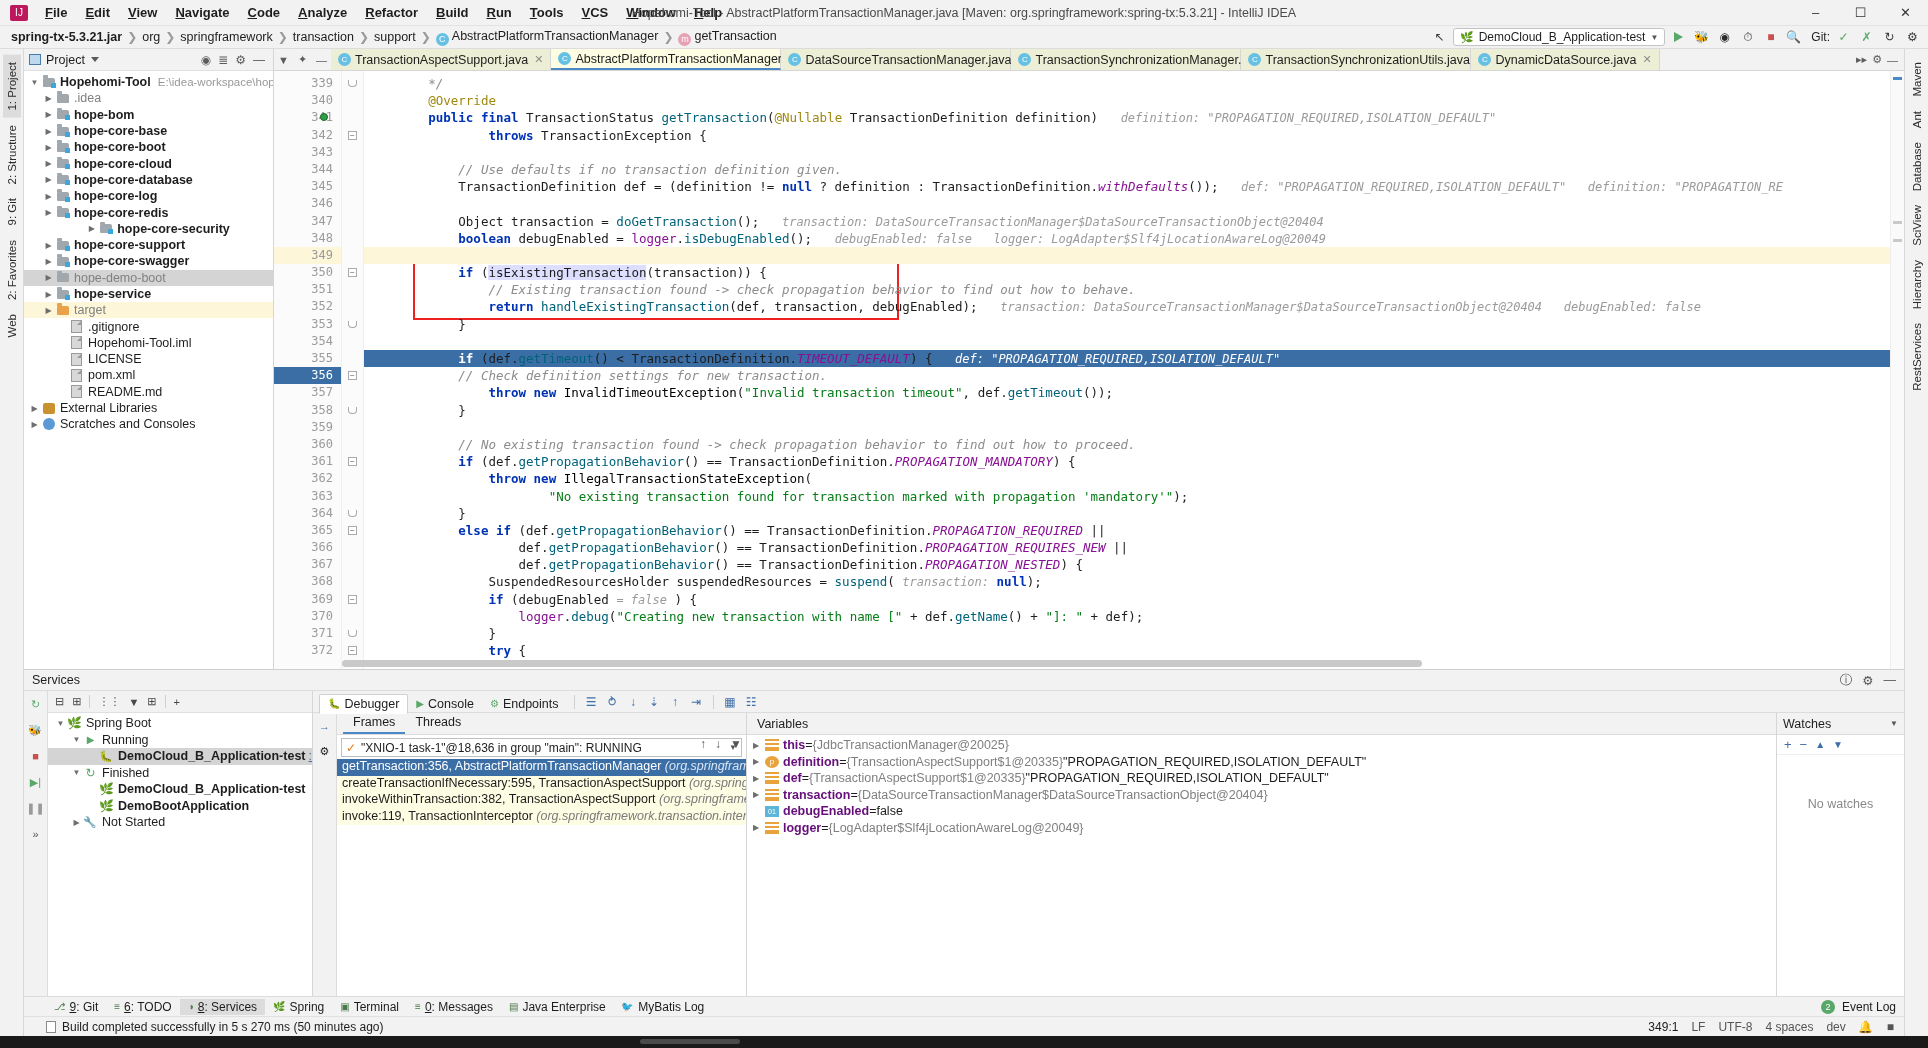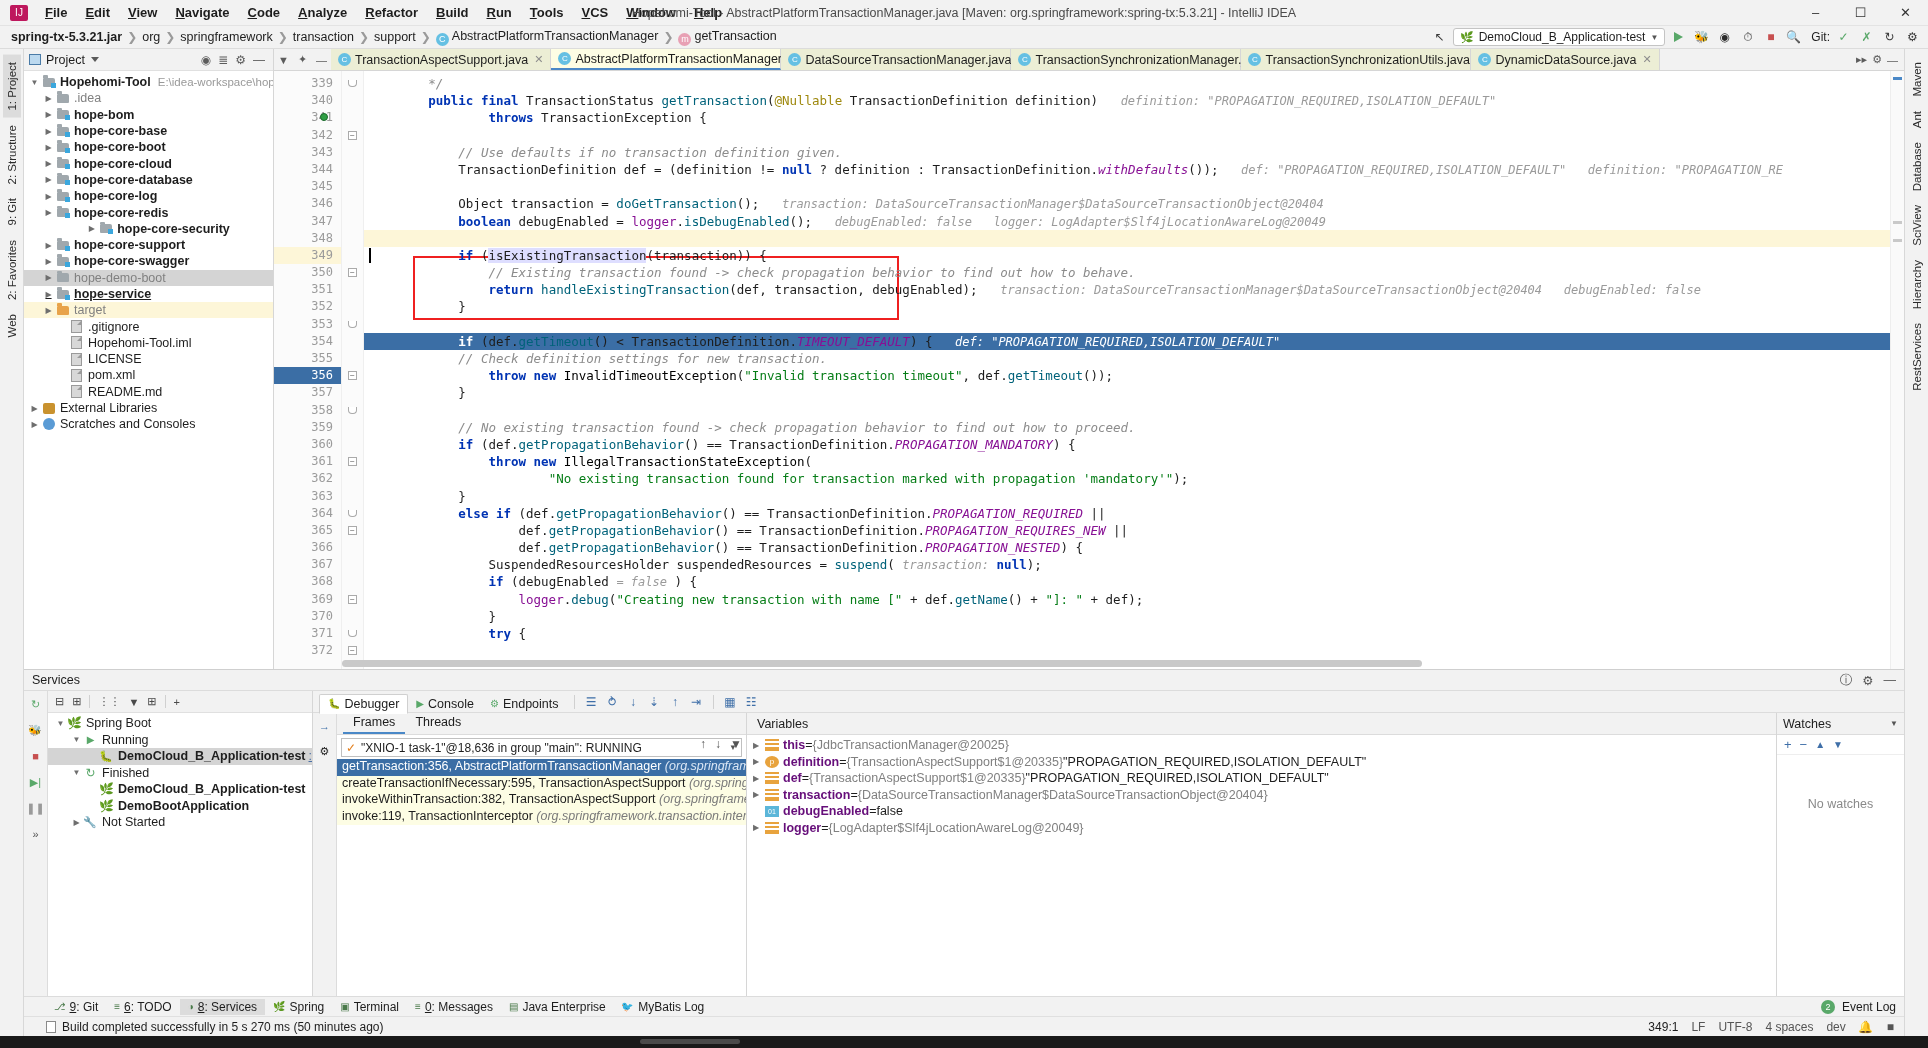--- a/index.html
+++ b/index.html
@@ -424,21 +424,21 @@
                 </span>
                 <span class="tlabel b">hope-core-swagger</span>
               </div>
               <div class="trow sel" style="padding-left: 18px;">
                 <span class="tarrow closed"></span>
                 <span class="ticon">
                   <span class="fold"></span>
                 </span>
                 <span class="tlabel gray">hope-demo-boot</span>
               </div>
-              <div class="trow" style="padding-left: 18px; text-decoration: underline;">
+              <div class="trow" style="padding-left: 18px;">
                 <span class="tarrow closed"></span>
                 <span class="ticon">
                   <span class="fold mod"></span>
                 </span>
                 <span class="tlabel b">hope-service</span>
               </div>
               <div class="trow hl" style="padding-left: 18px;">
                 <span class="tarrow closed"></span>
                 <span class="ticon">
                   <span class="fold orange"></span>
@@ -635,20 +635,21 @@
                   <span class="fsign rounded"></span>
                 </div>
                 <div class="fline">
                   <span class="fsign">−</span>
                 </div>
               </div>
             <div class="codecol" id="codecol">
               <div class="caret" style="left:5px; top:177px"></div>
               <div class="redbox" style="left:49px; top:185px; width:486px; height:64px;"></div>
             <div class="cline">        <span class="cmt">*/</span></div>
+                <div class="cline">        <span class="ann">@Override</span></div>
                 <div class="cline">        <span class="kw">public</span> <span class="kw">final</span> TransactionStatus <span class="meth">getTransaction</span>(<span class="ann">@Nullable</span> TransactionDefinition definition)   <span class="hint">definition: "PROPAGATION_REQUIRED,ISOLATION_DEFAULT"</span></div>
                 <div class="cline">                <span class="kw">throws</span> TransactionException {</div>
                 <div class="cline">&nbsp;</div>
                 <div class="cline">            <span class="cmt">// Use defaults if no transaction definition given.</span></div>
                 <div class="cline">            TransactionDefinition def = (definition != <span class="kw">null</span> ? definition : TransactionDefinition.<span class="sfi">withDefaults</span>());   <span class="hint">def: "PROPAGATION_REQUIRED,ISOLATION_DEFAULT"   definition: "PROPAGATION_RE</span></div>
                 <div class="cline">&nbsp;</div>
                 <div class="cline">            Object transaction = <span class="meth">doGetTransaction</span>();   <span class="hint">transaction: DataSourceTransactionManager$DataSourceTransactionObject@20404</span></div>
                 <div class="cline">            <span class="kw">boolean</span> debugEnabled = <span class="sf">logger</span>.<span class="meth">isDebugEnabled</span>();   <span class="hint">debugEnabled: false   logger: LogAdapter$Slf4jLocationAwareLog@20049</span></div>
                 <div class="cline hl">&nbsp;</div>
                 <div class="cline">            <span class="kw">if</span> (<span class="hiword">isExistingTransaction</span>(transaction)) {</div>

